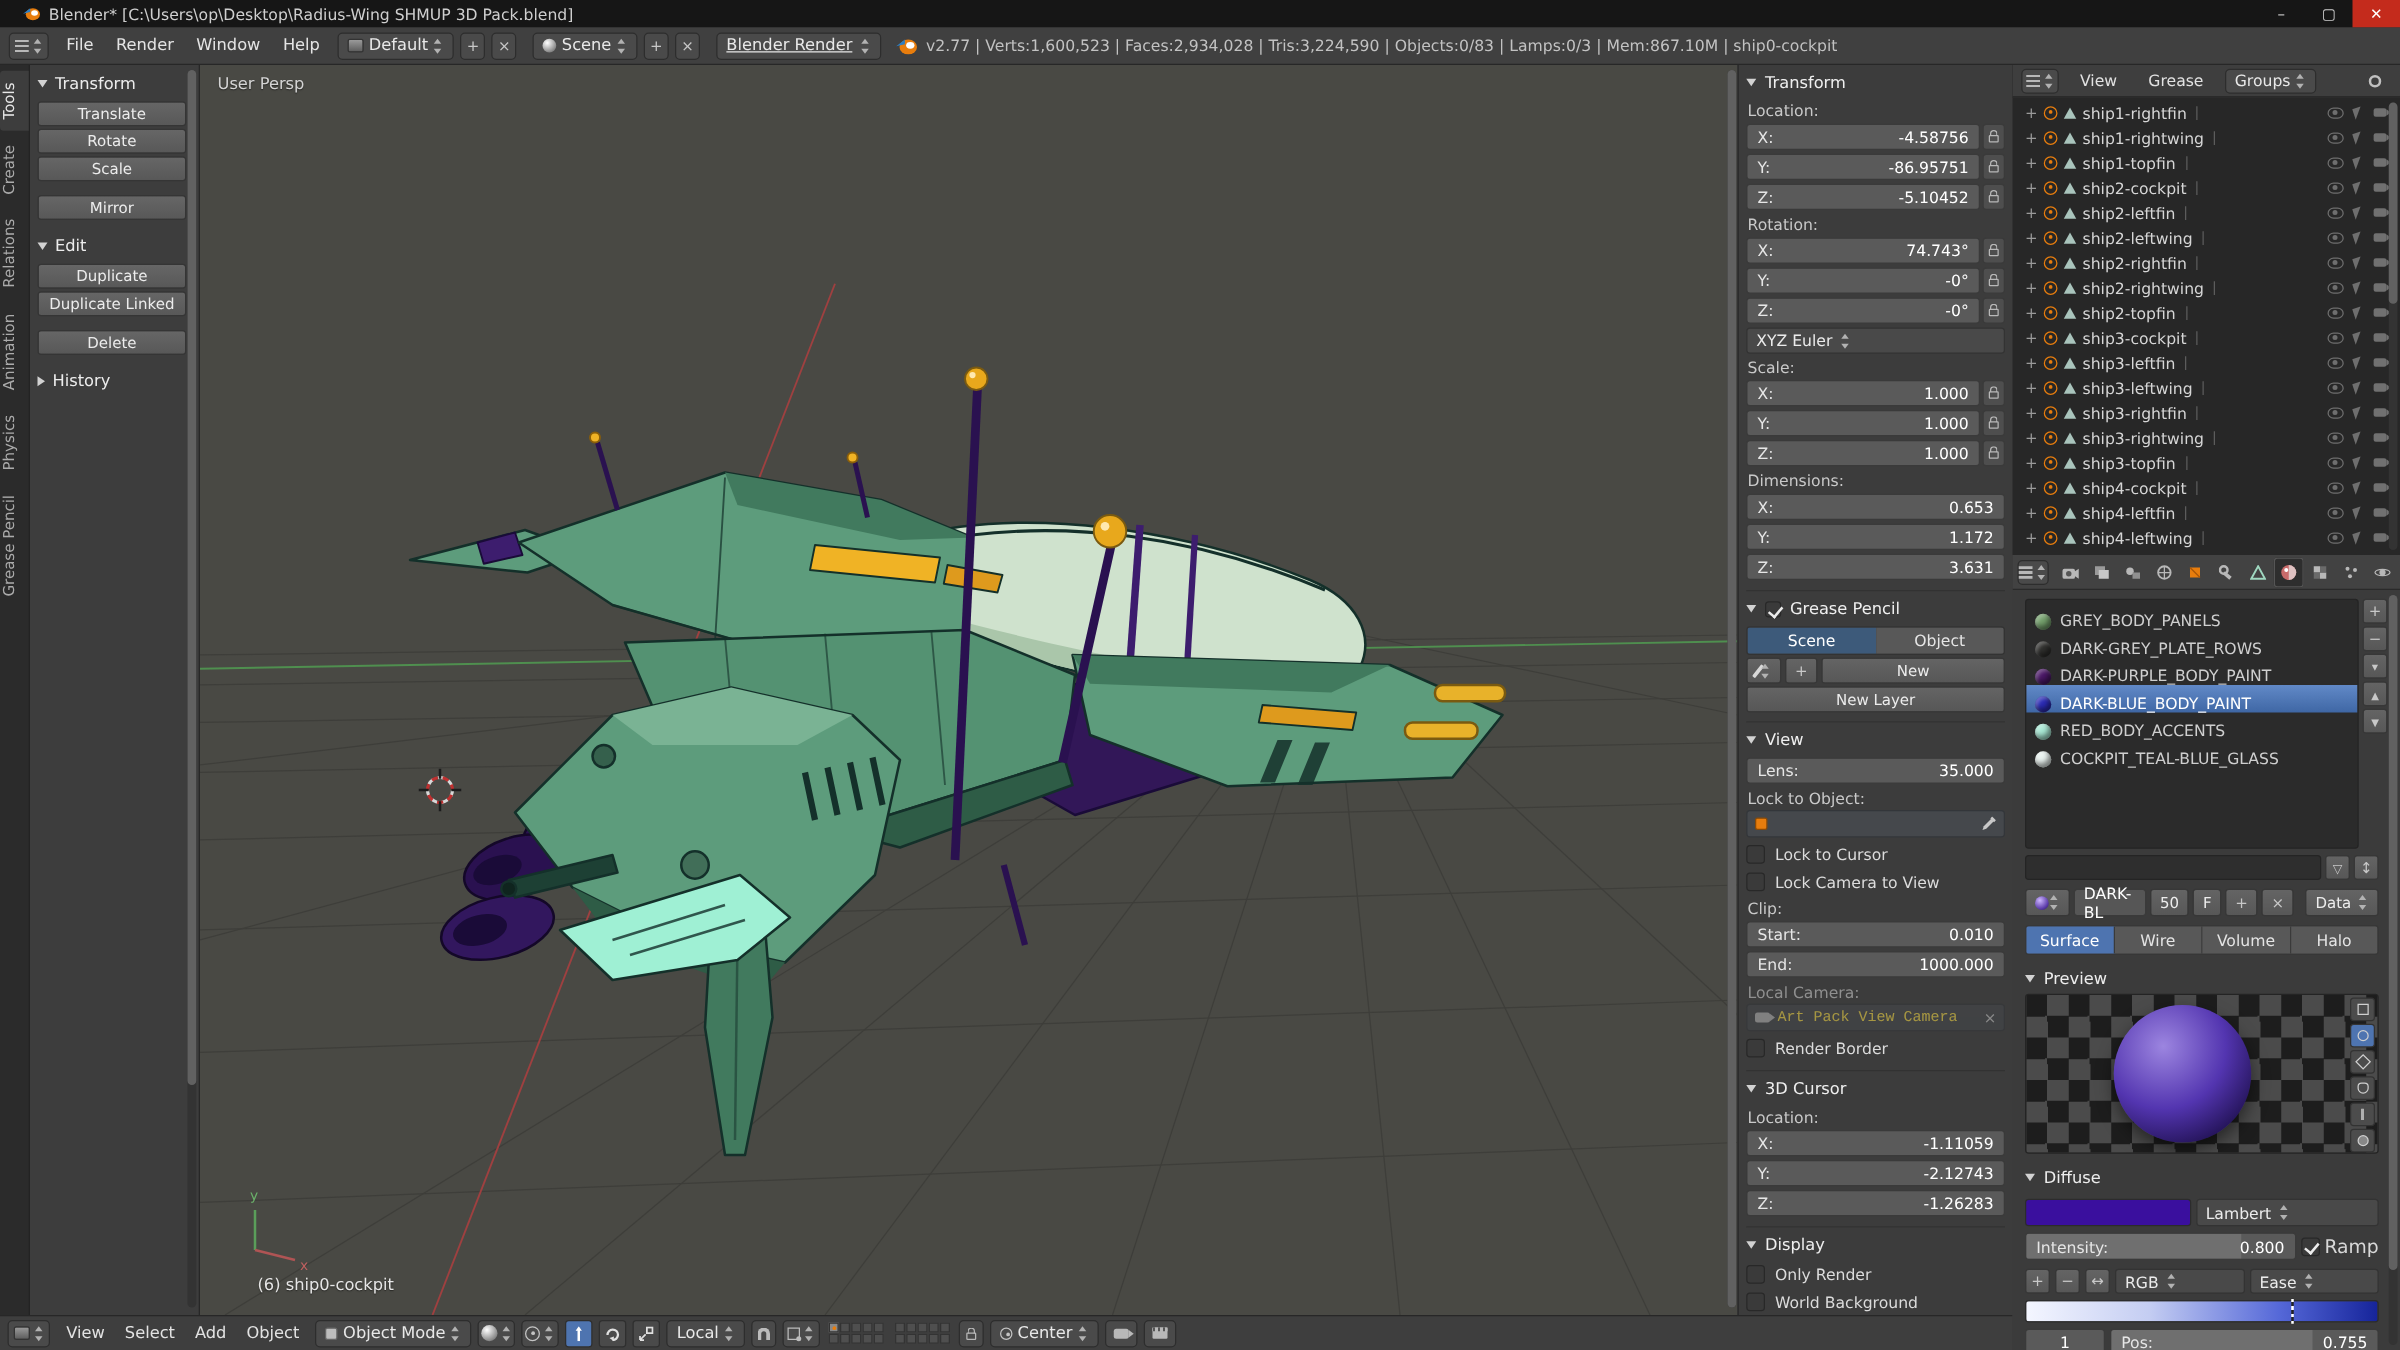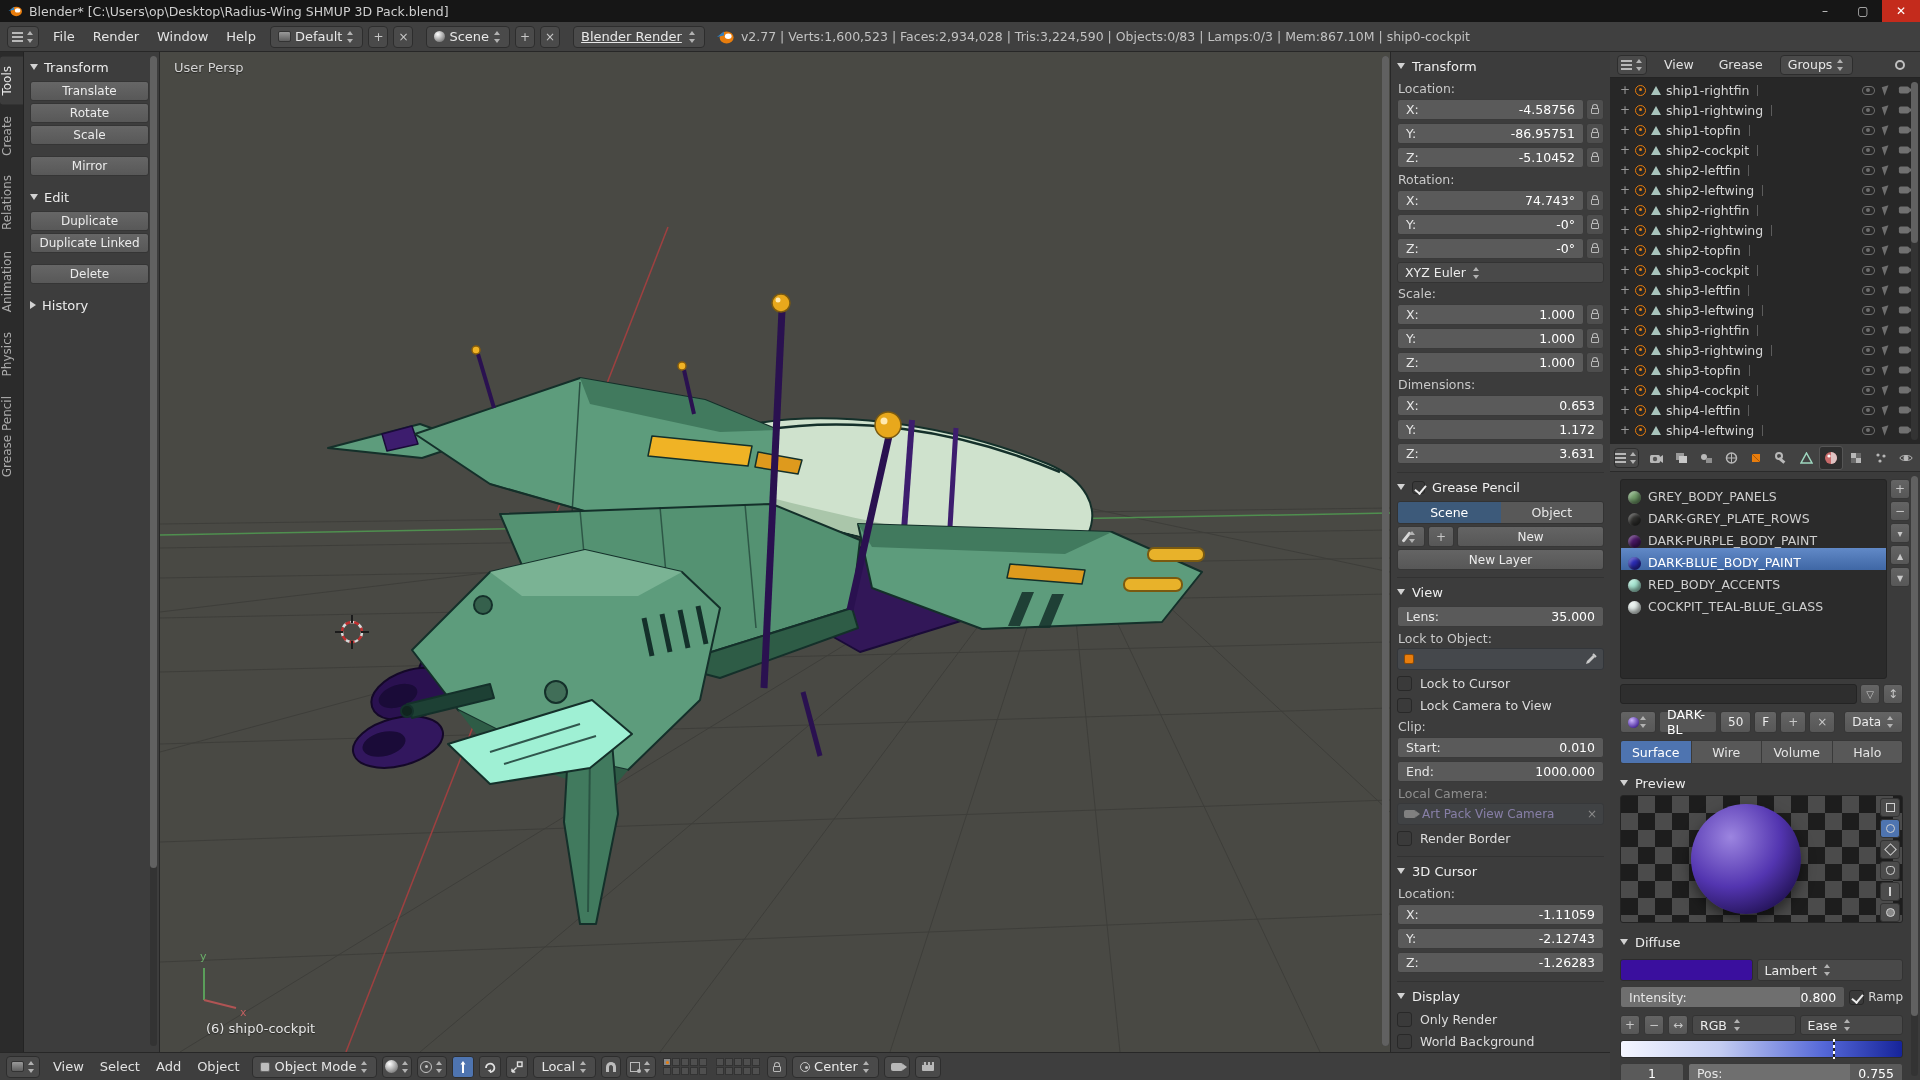--- a/index.html
+++ b/index.html
@@ -1,21 +1,21 @@
 <!DOCTYPE html>
 <html><head>
 <meta charset="utf-8">
 <style>
   html,body{margin:0;padding:0;overflow:hidden;background:#222;}
   body{font-family:"DejaVu Sans","Liberation Sans",sans-serif;font-size:13px;color:#d8d8d8;}
   *{box-sizing:border-box;}
   #app{position:relative;width:1920px;height:1080px;background:#3c3c3c;overflow:hidden;}
 
   
-  .titlebar{position:absolute;left:0;top:0;right:0;height:22px;background:#161616;display:flex;align-items:center;gap:7px;padding-left:8px;color:#cfcfcf;font-size:12.5px;}
+  .titlebar{position:absolute;left:0;top:0;right:0;height:22px;background:#161616;display:flex;align-items:center;gap:7px;padding-left:18px;color:#cfcfcf;font-size:12.5px;}
   .win-controls{margin-left:auto;display:flex;height:22px;}
   .win-btn{width:38px;height:22px;display:flex;align-items:center;justify-content:center;color:#cccccc;font-size:12px;}
   .win-btn.close{background:#c42b1c;color:#fff;}
 
   
   .menubar{position:absolute;left:0;top:22px;right:0;height:30px;background:#404040;border-bottom:1px solid #272727;display:flex;align-items:center;gap:5px;padding:0 7px;}
   .menu-item{padding:0 9px;color:#e4e4e4;}
   .widget{background:#4a4a4a;border:1px solid #2d2d2d;border-radius:4px;height:22px;display:flex;align-items:center;padding:0 7px;gap:6px;color:#e8e8e8;}
   .widget.btn-sq{width:20px;justify-content:center;padding:0;}
   .stats{color:#c2c2c2;margin-left:6px;font-size:12.5px;display:flex;align-items:center;gap:7px;white-space:nowrap;}
@@ -583,21 +583,21 @@
       </div>
       <div class="axis-row">
         <div class="field">
           <span class="lab">End:</span>
           <span class="val">1000.000</span>
         </div>
       </div>
       <div class="np-label dim">Local Camera:</div>
       <div class="objfield grayed">
         <span class="i-cam"></span>
-        <span style="font-size:12px;color:#c4b5fd;white-space:nowrap;overflow:hidden;">Art Pack View Camera</span>
+        <span style="font-size:12px;color:#fde047;white-space:nowrap;overflow:hidden;font-family:Liberation Mono, monospace;">Art Pack View Camera</span>
         <span class="spacer"></span>
         <span class="glyph i-x"></span>
       </div>
       <div class="cb-row">
         <span class="cb"></span>
         <span>Render Border</span>
       </div>
     </div>
 
     <div class="np-panel">
@@ -1209,21 +1209,21 @@
           <span class="ud"></span>
         </div>
       </div>
       <div class="diff-row">
         <div class="field" style="margin:0;height:22px;">
           <span class="fill" style="width:80%;"></span>
           <span class="lab">Intensity:</span>
           <span class="val">0.800</span>
         </div>
         <span class="cb on"></span>
-        <span style="font-size:12px;">Ramp</span>
+        <span style="font-size:15px;">Ramp</span>
       </div>
       <div class="diff-row" style="margin-top:7px;">
         <span class="side-btn">
             <span class="glyph i-plus"></span>
           </span>
         <span class="side-btn">
             <span class="glyph i-minus"></span>
           </span>
         <span class="side-btn">
             <span class="glyph i-swap"></span>

